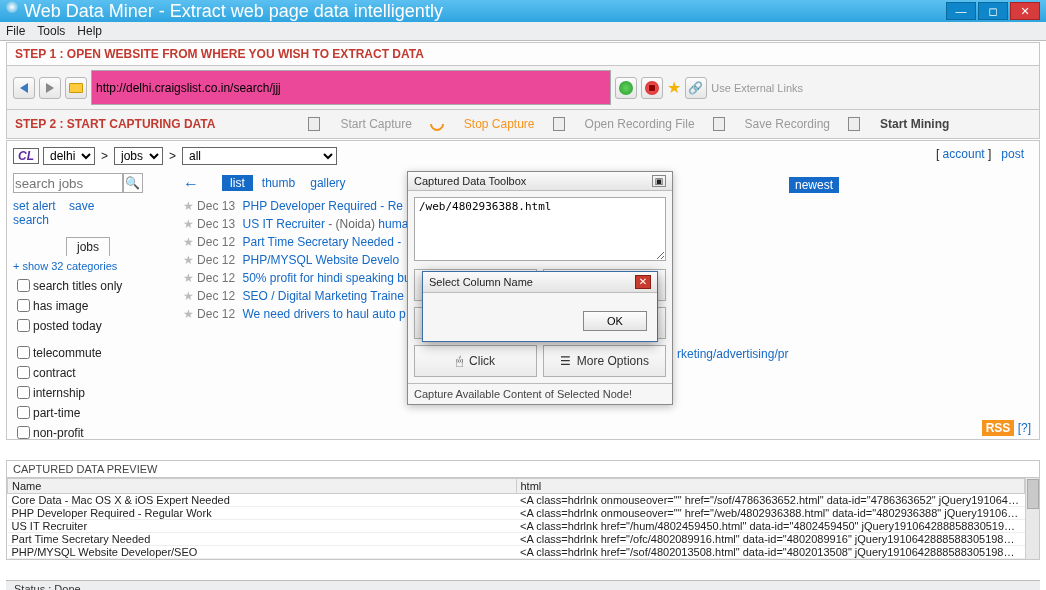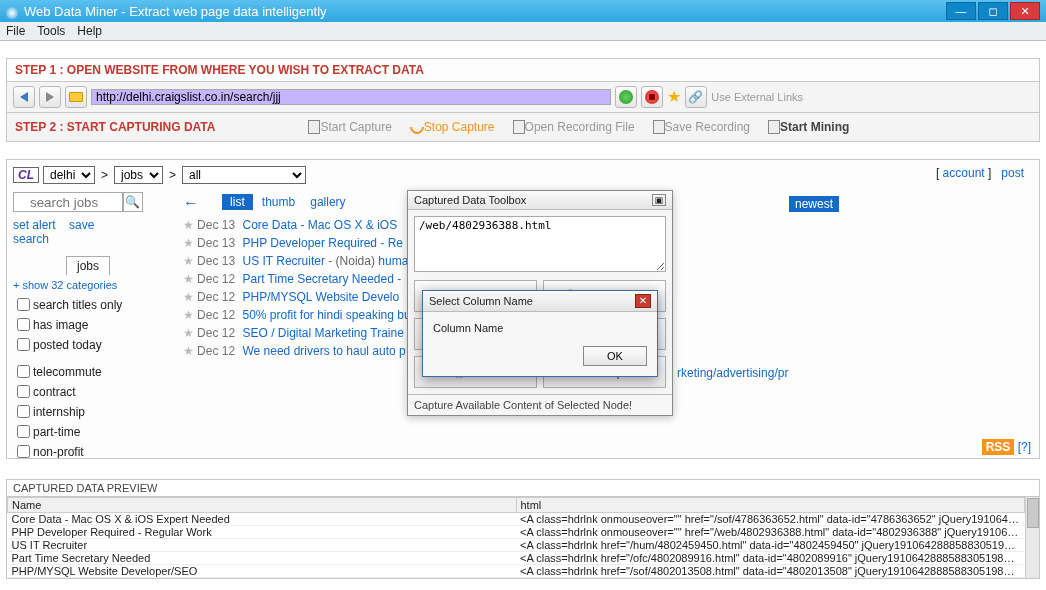--- a/index.html
+++ b/index.html
@@ -1,28 +1,28 @@
 <!DOCTYPE html>
 <html><head>
 <meta charset="utf-8">
 <style>
 *{box-sizing:border-box}
 body{margin:0;font:11px "Segoe UI",Tahoma,sans-serif;color:#222;background:#fff;overflow:hidden}
 .tb{display:flex;align-items:center;background:linear-gradient(#5bc0f0,#2fa5e0);height:22px;padding:0 6px;color:#fff}
-.tb .t{font-size:13px;display:flex;align-items:flex-end;gap:6px}
+.tb .t{font-size:18px;display:flex;align-items:flex-start;gap:6px}
 .tb .sp{flex:1}
 .wbtn{width:30px;height:18px;margin-left:2px;background:#0e86c9;border:1px solid #0a6ba0;display:flex;align-items:center;justify-content:center;color:#fff;font-size:11px}
 .wbtn.cl{background:#d73b3b;border-color:#a22}
 .menu{background:#eceef0;border-bottom:1px solid #bbb;padding:2px 6px;display:flex;gap:12px;font-size:12px}
-.chrome{border:1px solid #c7c7c7;margin:17px 6px;background:#f4f4f4}
+.chrome{border:1px solid #c7c7c7;margin:1px 6px;background:#f4f4f4}
 .step{color:#c23a2f;font-weight:bold;padding:4px 8px;font-size:12px;border-bottom:1px solid #c7c7c7;background:#fdfdfd}
 .bar{display:flex;align-items:center;gap:4px;padding:4px 6px;border-bottom:1px solid #c7c7c7}
 .ibtn{width:22px;height:22px;border:1px solid #b8b8b8;border-radius:3px;background:linear-gradient(#fcfcfc,#e6e6e6);display:flex;align-items:center;justify-content:center;font-size:12px;cursor:pointer}
-.url{flex:0 0 520px;height:16px;border:1px solid #aaa;padding:0 4px;background:#c4b5fd;font-size:12px}
-.txtbtn{display:flex;align-items:flex-end;gap:0;padding:2px 6px;border:1px solid transparent;border-radius:3px;font-size:12px;color:#444;cursor:pointer}
+.url{flex:0 0 520px;height:35px;border:1px solid #aaa;padding:0 4px;background:#ec4899;font-size:12px}
+.txtbtn{display:flex;align-items:flex-end;gap:20px;padding:2px 6px;border:1px solid transparent;border-radius:3px;font-size:12px;color:#444;cursor:pointer}
 .txtbtn.dis{color:#999}
 .bar2{display:flex;align-items:center;gap:4px;padding:4px 6px}
 .step2{color:#c23a2f;font-weight:bold;font-size:12px;padding:0 2px;margin-right:80px}
 
 .arrow-l{width:0;height:0;border-top:5px solid transparent;border-bottom:5px solid transparent;border-right:8px solid #3a7ac0}
 .arrow-r{width:0;height:0;border-top:5px solid transparent;border-bottom:5px solid transparent;border-left:8px solid #888}
 .folder{width:14px;height:10px;background:#ffcb3d;border:1px solid #cc9a00;border-radius:1px}
 .circ{width:14px;height:14px;border-radius:50%}
 .go{background:radial-gradient(#5fd35f,#2a9a2a)}
 .stop{background:radial-gradient(#f66,#c22);position:relative}
@@ -33,21 +33,21 @@
 .rec{width:12px;height:14px;border:1px solid #888;background:#eee}
 .orange-arc{width:14px;height:14px;border:2px solid #f7941e;border-top-color:transparent;border-right-color:transparent;border-radius:50%;transform:rotate(-45deg)}
 
 .content{border:1px solid #c7c7c7;margin:0 6px;padding:6px;background:#fdfdfd;position:relative;height:300px;overflow:hidden}
 .clbar{display:flex;align-items:center;gap:4px;font-size:12px}
 .clsel{border:1px solid #666;height:18px;padding:0 2px;font-size:12px;background:#fff}
 .gt{padding:0 2px}
 .rightlinks{position:absolute;right:15px;top:6px;font-size:12px}
 .rightlinks a{color:#1569c7}
 .sidebar{float:left;width:150px;margin-top:8px;font-size:12px}
-.sidebar input.srch{width:110px;height:20px;border:1px solid #aaa;padding:0 16px;color:#999}
+.sidebar input.srch{width:110px;height:20px;border:1px solid #aaa;padding:0 1px;color:#999}
 .sidebar .mag{display:inline-block;width:20px;height:20px;border:1px solid #aaa;text-align:center;line-height:18px;vertical-align:top;font-weight:bold}
 .slinks{color:#1569c7;margin:6px 0}
 .slinks span{margin-right:10px}
 .tab{border:1px solid #aaa;border-bottom:none;display:inline-block;padding:2px 10px;margin-top:4px}
 .cat{color:#1569c7;margin:4px 0;font-size:11px}
 .chk{display:block;margin:1px 0}
 .chk input{vertical-align:-2px}
 .listarea{margin-left:170px;margin-top:8px}
 .viewtabs{margin-bottom:6px}
 .viewtabs .arrow{color:#1569c7;font-size:16px;margin-right:20px}
@@ -62,21 +62,21 @@
 .copy{text-align:center;color:#666;font-size:11px;margin-top:6px}
 .rss{position:absolute;right:8px;bottom:4px;font-size:12px}
 .rss .b{background:#f7941e;color:#fff;padding:1px 4px;font-weight:bold}
 .rss .q{color:#1569c7}
 
 
 .tbox{position:absolute;left:400px;top:30px;width:266px;background:#f6f6f6;border:1px solid #8a8a8a;box-shadow:0 2px 8px rgba(0,0,0,.25)}
 .thead{background:linear-gradient(#fbfbfb,#e5e5e5);border-bottom:1px solid #bbb;padding:3px 6px;font-size:11px;display:flex;justify-content:space-between;align-items:flex-start}
 .thead .x{border:1px solid #888;width:14px;height:12px;font-size:9px;text-align:center;line-height:10px}
 .tbody{padding:6px}
-.turl{width:100%;height:56px;border:1px solid #aaa;font-size:11px;padding:2px 4px;background:#fff}
+.turl{width:100%;height:64px;border:1px solid #aaa;font-size:11px;padding:2px 4px;background:#fff}
 .tbtns{display:flex;flex-wrap:wrap;gap:6px;margin-top:6px}
 .tbtn{flex:0 0 calc(50% - 3px);height:32px;border:1px solid #b0b0b0;background:linear-gradient(#fdfdfd,#eaeaea);display:flex;align-items:center;justify-content:center;gap:6px;font-size:12px;color:#333;cursor:pointer}
 .tftr{border-top:1px solid #bbb;padding:4px 6px;font-size:11px;color:#444}
 
 
 .dlg{position:absolute;left:415px;top:130px;width:236px;background:#f6f6f6;border:1px solid #3a6ea5;box-shadow:0 3px 12px rgba(0,0,0,.4)}
 .dhead{background:linear-gradient(#fbfbfb,#e3e3e3);border-bottom:1px solid #bbb;padding:3px 6px;font-size:11px;display:flex;justify-content:space-between;align-items:center}
 .dhead .x{background:#c83c2f;color:#fff;border:1px solid #8a1f14;width:16px;height:14px;font-size:10px;text-align:center;line-height:12px}
 .dbody{padding:10px}
 .dlabel{font-size:11px;margin-bottom:4px}
@@ -165,21 +165,21 @@
   </div>
 </div>
 
 <div class="content">
   <div class="clbar">
     <span style="border:1px solid #666;padding:0 4px;color:#5a2aa0;font-style:italic;font-weight:bold">CL</span>
     <select class="clsel"><option>delhi</option></select>
     <span class="gt">&gt;</span>
     <select class="clsel"><option>jobs</option></select>
     <span class="gt">&gt;</span>
-    <select class="clsel" style="width:124px"><option>all</option></select>
+    <select class="clsel" style="width:155px"><option>all</option></select>
   </div>
   <div class="rightlinks">
     [ <a>account</a> ] &nbsp;
     <a>post</a>
   </div>
 
   <div class="sidebar">
     <input class="srch" placeholder="search jobs" style=""><span class="mag">🔍</span>
     <div class="slinks">
       <span>set alert</span>
@@ -202,21 +202,20 @@
   <div class="newest">newest</div>
 
   <div class="listarea">
     <div class="viewtabs">
       <span class="arrow">←</span>
       <span class="on">list</span>
       <span class="off">thumb</span>
       <span class="off">gallery</span>
     </div>
     <div id="rows">
-        <div class="row"><span class="starg">★</span> <span class="date">Dec 13</span> <a>Core Data - Mac OS X &amp; iOS</a></div>
         <div class="row"><span class="starg">★</span> <span class="date">Dec 13</span> <a>PHP Developer Required - Re</a></div>
         <div class="row"><span class="starg">★</span> <span class="date">Dec 13</span> <a>US IT Recruiter</a><span class="loc"> - (Noida) </span><span class="hum">huma</span></div>
         <div class="row"><span class="starg">★</span> <span class="date">Dec 12</span> <a>Part Time Secretary Needed -</a></div>
         <div class="row"><span class="starg">★</span> <span class="date">Dec 12</span> <a>PHP/MYSQL Website Develo</a></div>
         <div class="row"><span class="starg">★</span> <span class="date">Dec 12</span> <a>50% profit for hindi speaking bu</a></div>
         <div class="row"><span class="starg">★</span> <span class="date">Dec 12</span> <a>SEO / Digital Marketing Traine</a></div>
         <div class="row"><span class="starg">★</span> <span class="date">Dec 12</span> <a>We need drivers to haul auto p</a></div>
       </div>
   </div>
   <span style="position:absolute;left:670px;top:206px;color:#1569c7;font-size:12px">rketing/advertising/pr</span>
@@ -263,21 +262,20 @@
     </div>
     <div class="tftr">Capture Available Content of Selected Node!</div>
   </div>
 
   <div class="dlg">
     <div class="dhead">
       <span>Select Column Name</span>
       <span class="x">✕</span>
     </div>
     <div class="dbody">
-      <div class="dlabel">Column Name</div>
       <button class="dok">OK</button>
       <div style="clear:both"></div>
     </div>
   </div>
 </div>
 
 <div class="prev">
   <div class="ph">CAPTURED DATA PREVIEW</div>
   <div style="display:flex">
     <table class="ptable" style="flex:1;table-layout:fixed">

